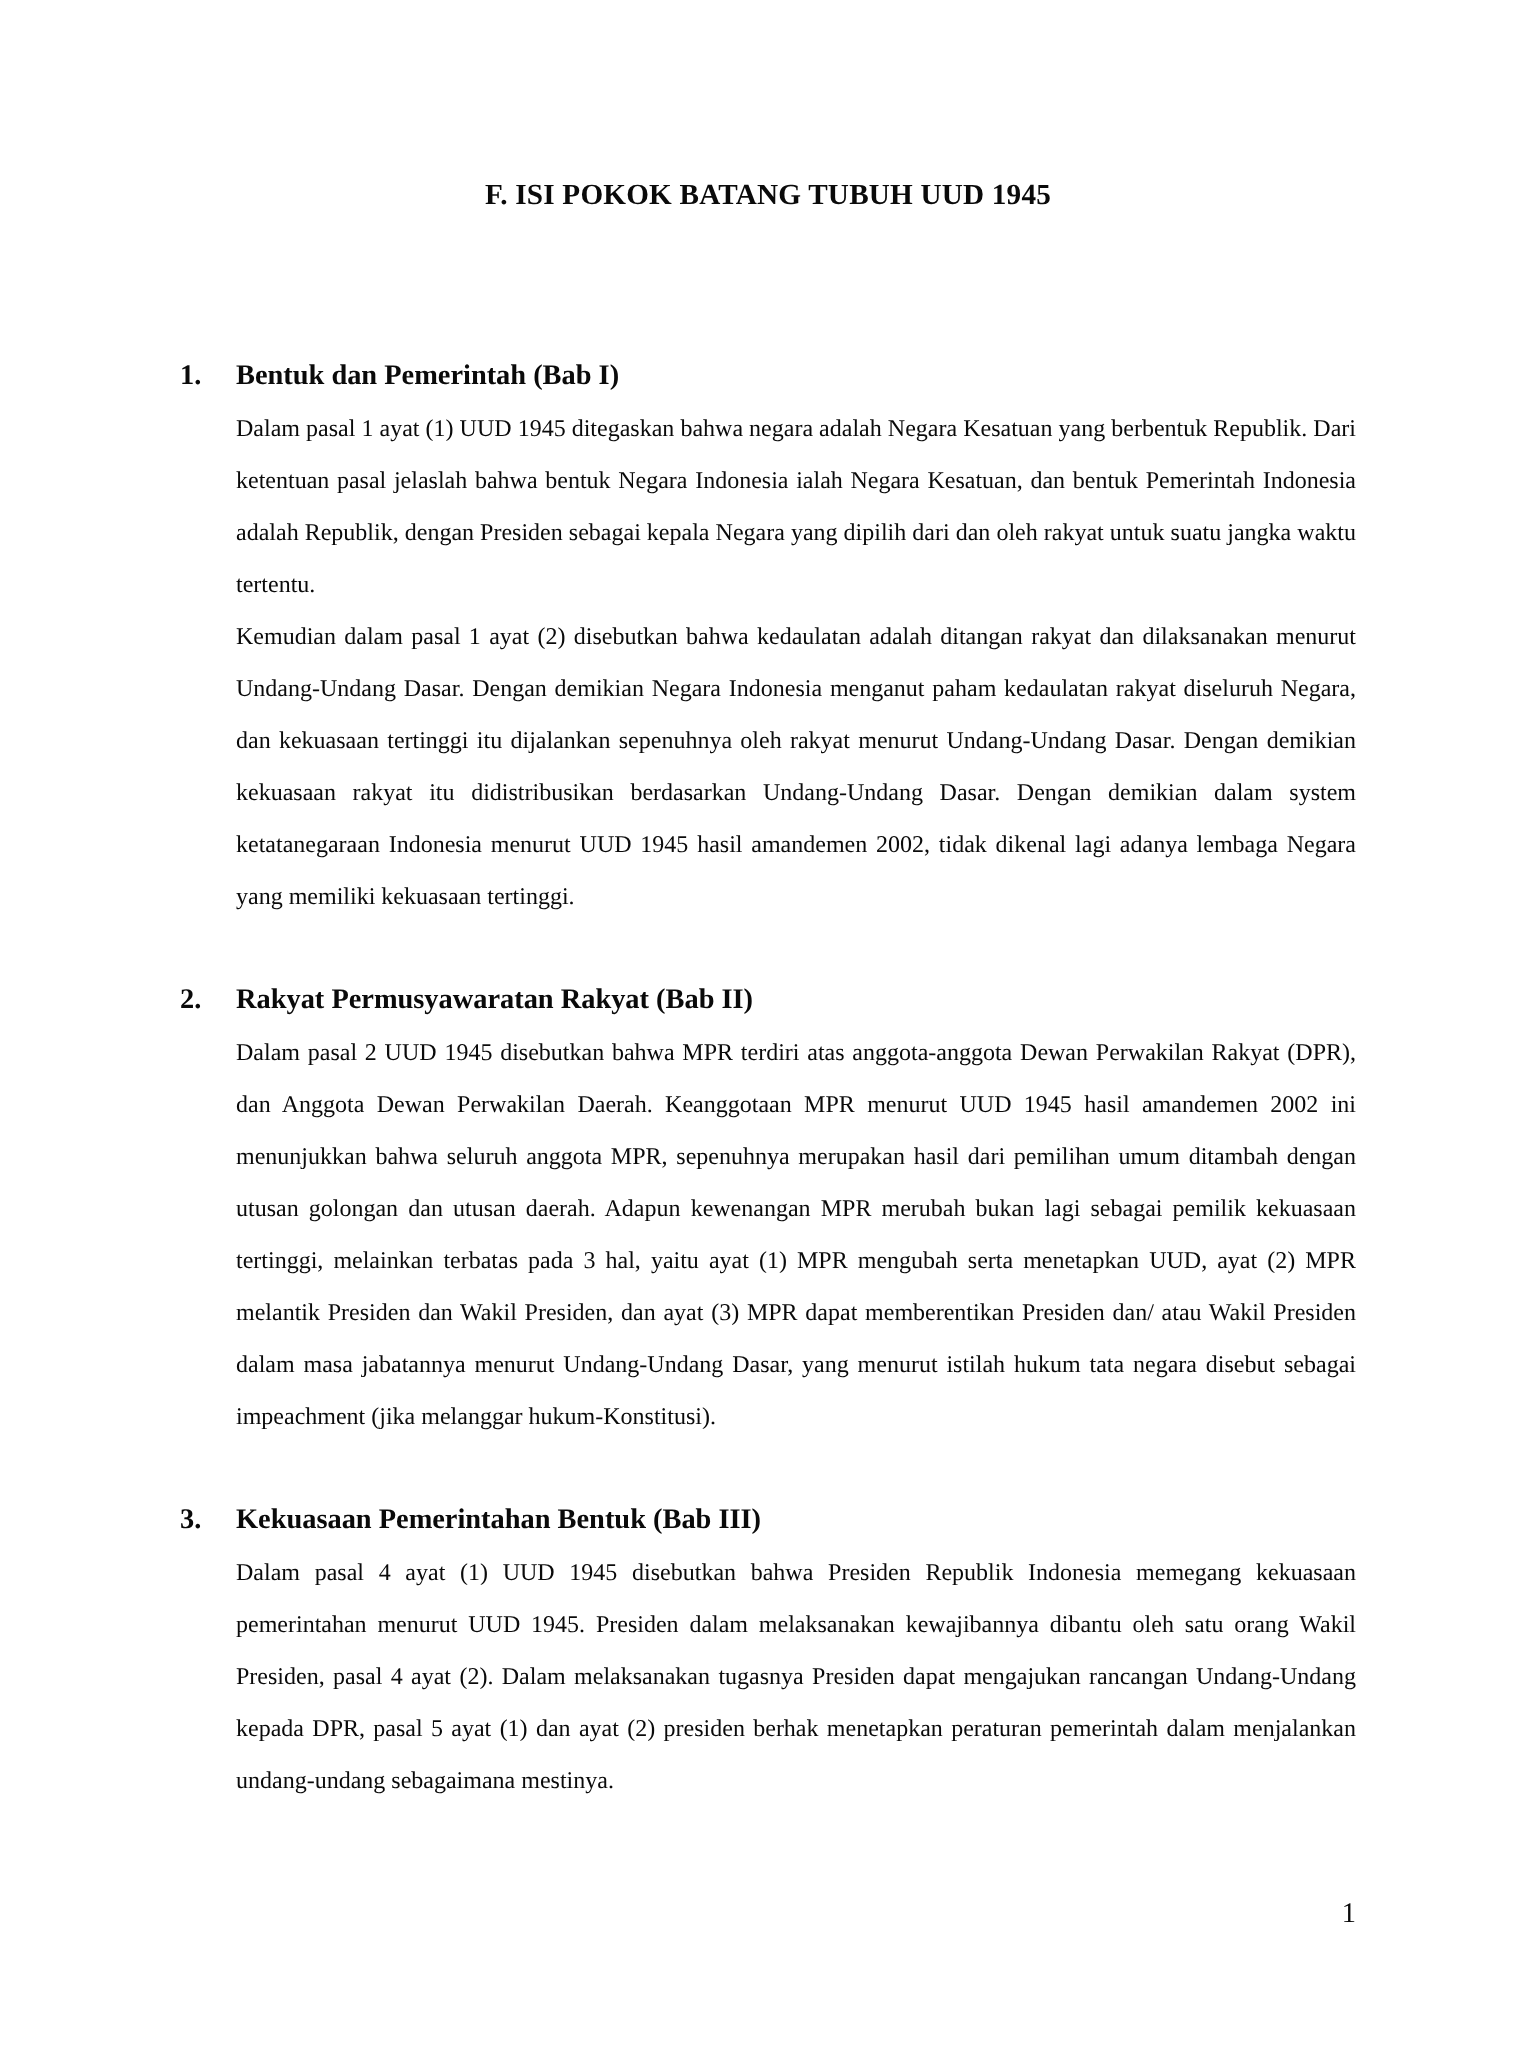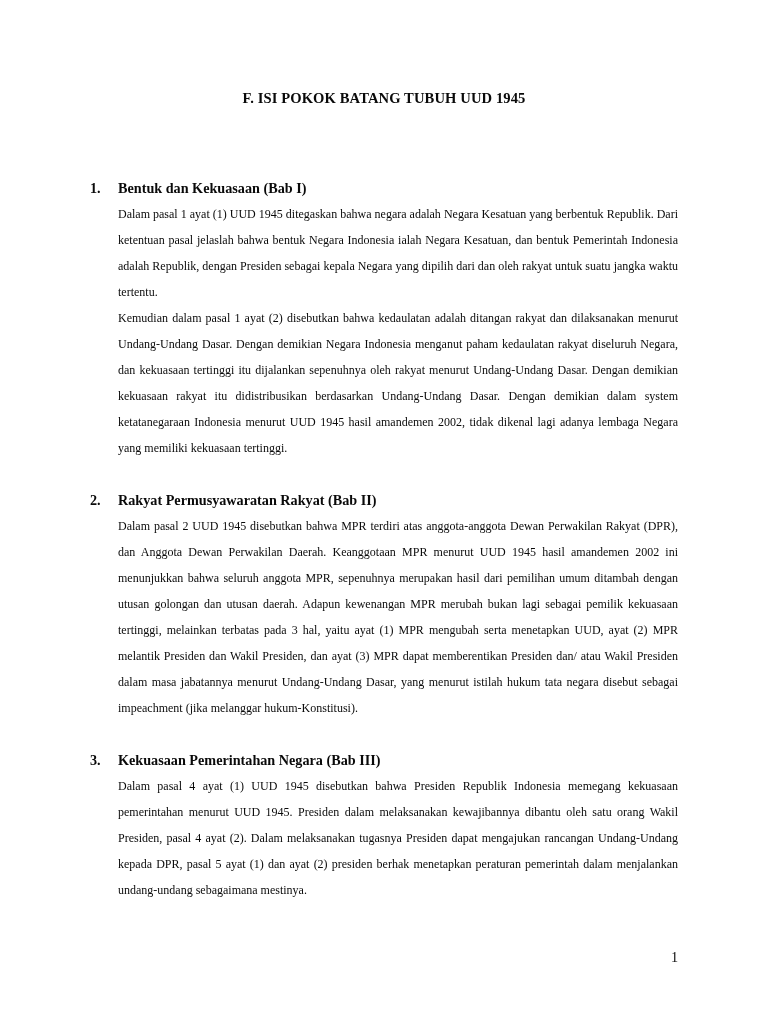--- a/index.html
+++ b/index.html
@@ -102,42 +102,42 @@
 
   <div class="doc-title">
     <span class="title-line">F. ISI POKOK BATANG TUBUH UUD 1945</span>
   </div>
 
   <div class="content">
 
     <div class="section">
       <div class="section-heading">
         <span class="section-number">1.</span>
-        <span>Bentuk dan Kekuasaan (Bab I)</span>
+        <span>Bentuk dan Pemerintah (Bab I)</span>
       </div>
       <div class="section-body">
         <p class="para">Dalam pasal 1 ayat (1) UUD 1945 ditegaskan bahwa negara adalah Negara Kesatuan yang berbentuk Republik. Dari ketentuan pasal jelaslah bahwa bentuk Negara Indonesia ialah Negara Kesatuan, dan bentuk Pemerintah Indonesia adalah Republik, dengan Presiden sebagai kepala Negara yang dipilih dari dan oleh rakyat untuk suatu jangka waktu tertentu.</p>
         <p class="para">Kemudian dalam pasal 1 ayat (2) disebutkan bahwa kedaulatan adalah ditangan rakyat dan dilaksanakan menurut Undang-Undang Dasar. Dengan demikian Negara Indonesia menganut paham kedaulatan rakyat diseluruh Negara, dan kekuasaan tertinggi itu dijalankan sepenuhnya oleh rakyat menurut Undang-Undang Dasar. Dengan demikian kekuasaan rakyat itu didistribusikan berdasarkan Undang-Undang Dasar. Dengan demikian dalam system ketatanegaraan Indonesia menurut UUD 1945 hasil amandemen 2002, tidak dikenal lagi adanya lembaga Negara yang memiliki kekuasaan tertinggi.</p>
       </div>
     </div>
 
     <div class="section">
       <div class="section-heading">
         <span class="section-number">2.</span>
         <span>Rakyat Permusyawaratan Rakyat (Bab II)</span>
       </div>
       <div class="section-body">
         <p class="para">Dalam pasal 2 UUD 1945 disebutkan bahwa MPR terdiri atas anggota-anggota Dewan Perwakilan Rakyat (DPR), dan Anggota Dewan Perwakilan Daerah. Keanggotaan MPR menurut UUD 1945 hasil amandemen 2002 ini menunjukkan bahwa seluruh anggota MPR, sepenuhnya merupakan hasil dari pemilihan umum ditambah dengan utusan golongan dan utusan daerah. Adapun kewenangan MPR merubah bukan lagi sebagai pemilik kekuasaan tertinggi, melainkan terbatas pada 3 hal, yaitu ayat (1) MPR mengubah serta menetapkan UUD, ayat (2) MPR melantik Presiden dan Wakil Presiden, dan ayat (3) MPR dapat memberentikan Presiden dan/ atau Wakil Presiden dalam masa jabatannya menurut Undang-Undang Dasar, yang menurut istilah hukum tata negara disebut sebagai impeachment (jika melanggar hukum-Konstitusi).</p>
       </div>
     </div>
 
     <div class="section">
       <div class="section-heading">
         <span class="section-number">3.</span>
-        <span>Kekuasaan Pemerintahan Negara (Bab III)</span>
+        <span>Kekuasaan Pemerintahan Bentuk (Bab III)</span>
       </div>
       <div class="section-body">
         <p class="para">Dalam pasal 4 ayat (1) UUD 1945 disebutkan bahwa Presiden Republik Indonesia memegang kekuasaan pemerintahan menurut UUD 1945. Presiden dalam melaksanakan kewajibannya dibantu oleh satu orang Wakil Presiden, pasal 4 ayat (2). Dalam melaksanakan tugasnya Presiden dapat mengajukan rancangan Undang-Undang kepada DPR, pasal 5 ayat (1) dan ayat (2) presiden berhak menetapkan peraturan pemerintah dalam menjalankan undang-undang sebagaimana mestinya.</p>
       </div>
     </div>
 
   </div>
 
   <div class="page-number">1</div>
 

